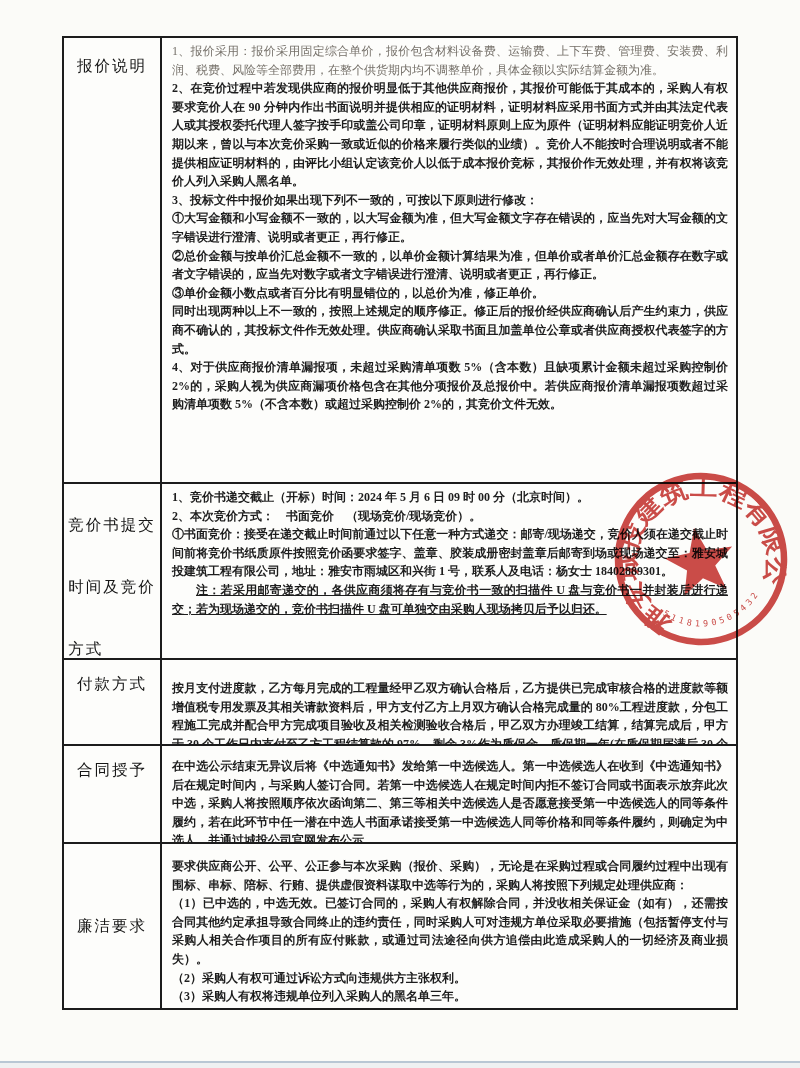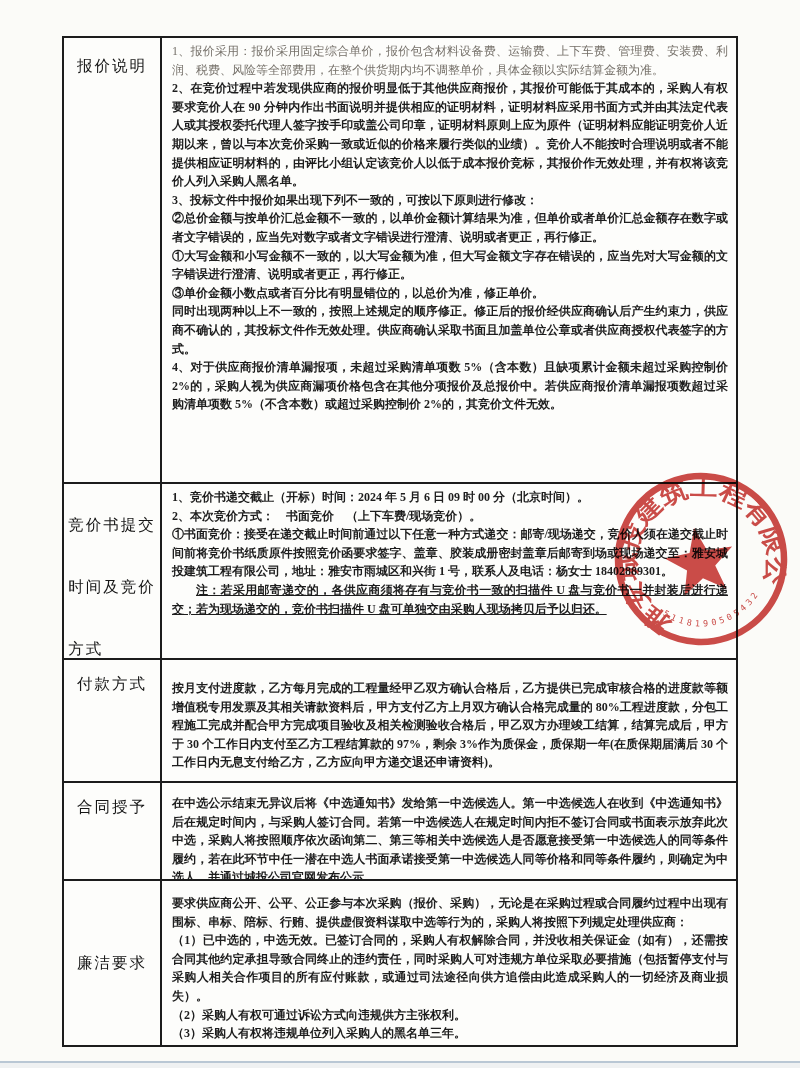--- a/index.html
+++ b/index.html
@@ -31,21 +31,21 @@
     font-size:12px;line-height:18.6px;color:#1d1d1d;font-weight:600;
     text-align:justify;
   }
   .para{margin:0;}
   .para.light{color:#757069;font-weight:500;}
   .para.indent{text-indent:2em;text-decoration:underline;}
   .seg-u{text-underline-offset:3px;}
   
   .row-pricing-notes{height:444px;}
   .row-submission{height:176px;}
-  .row-payment{height:123px;}
+  .row-payment{height:86px;}
   .row-contract-award{height:98px;}
   .row-integrity{height:166px;}
   .row-submission .label-inner{line-height:62px;padding-top:10px;}
   .row-payment .label-inner,.row-contract-award .label-inner{padding-top:12px;}
   .row-integrity .label-cell{align-items:center;}
   .row-integrity .label-inner{padding-top:0;}
   .row-payment .content-cell{padding-top:19px;}
   .row-contract-award .content-cell{padding-top:11px;}
   .row-integrity .content-cell{padding-top:13px;}
   
@@ -70,34 +70,34 @@
 
   <div class="doc-table" id="doc-table">
       <div class="trow row-pricing-notes">
         <div class="label-cell">
           <div class="label-inner">报价说明</div>
         </div>
         <div class="content-cell">
           <div class="para light"><span>1、报价采用：报价采用固定综合单价，报价包含材料设备费、运输费、上下车费、管理费、安装费、利润、税费、风险等全部费用，在整个供货期内均不调整单价，具体金额以实际结算金额为准。</span></div>
           <div class="para"><span>2、在竞价过程中若发现供应商的报价明显低于其他供应商报价，其报价可能低于其成本的，采购人有权要求竞价人在 90 分钟内作出书面说明并提供相应的证明材料，证明材料应采用书面方式并由其法定代表人或其授权委托代理人签字按手印或盖公司印章，证明材料原则上应为原件（证明材料应能证明竞价人近期以来，曾以与本次竞价采购一致或近似的价格来履行类似的业绩）。竞价人不能按时合理说明或者不能提供相应证明材料的，由评比小组认定该竞价人以低于成本报价竞标，其报价作无效处理，并有权将该竞价人列入采购人黑名单。</span></div>
           <div class="para"><span>3、投标文件中报价如果出现下列不一致的，可按以下原则进行修改：</span></div>
+          <div class="para"><span>①大写金额和小写金额不一致的，以大写金额为准，但大写金额文字存在错误的，应当先对大写金额的文字错误进行澄清、说明或者更正，再行修正。</span></div>
           <div class="para"><span>②总价金额与按单价汇总金额不一致的，以单价金额计算结果为准，但单价或者单价汇总金额存在数字或者文字错误的，应当先对数字或者文字错误进行澄清、说明或者更正，再行修正。</span></div>
-          <div class="para"><span>①大写金额和小写金额不一致的，以大写金额为准，但大写金额文字存在错误的，应当先对大写金额的文字错误进行澄清、说明或者更正，再行修正。</span></div>
           <div class="para"><span>③单价金额小数点或者百分比有明显错位的，以总价为准，修正单价。</span></div>
           <div class="para"><span>同时出现两种以上不一致的，按照上述规定的顺序修正。修正后的报价经供应商确认后产生约束力，供应商不确认的，其投标文件作无效处理。供应商确认采取书面且加盖单位公章或者供应商授权代表签字的方式。</span></div>
           <div class="para"><span>4、对于供应商报价清单漏报项，未超过采购清单项数 5%（含本数）且缺项累计金额未超过采购控制价 2%的，采购人视为供应商漏项价格包含在其他分项报价及总报价中。若供应商报价清单漏报项数超过采购清单项数 5%（不含本数）或超过采购控制价 2%的，其竞价文件无效。</span></div>
         </div>
       </div>
       <div class="trow row-submission">
         <div class="label-cell">
           <div class="label-inner">竞价书提交<br>时间及竞价<br>方式</div>
         </div>
         <div class="content-cell">
           <div class="para"><span>1、竞价书递交截止（开标）时间：2024 年 5 月 6 日 09 时 00 分（北京时间）。</span></div>
-          <div class="para"><span>2、本次竞价方式：</span><span class="seg-u">　书面竞价　</span><span>（上下车费/现场竞价）。</span></div>
+          <div class="para"><span>2、本次竞价方式：</span><span class="seg-u">　书面竞价　</span><span>（现场竞价/现场竞价）。</span></div>
           <div class="para"><span>①书面竞价：接受在递交截止时间前通过以下任意一种方式递交：</span><span class="seg-u">邮寄/现场递交</span><span>，竞价人须在递交截止时间前将竞价书纸质原件按照竞价函要求签字、盖章、胶装成册密封盖章后邮寄到场或现场递交至：雅安城投建筑工程有限公司，地址：雅安市雨城区和兴街 1 号，联系人及电话：杨女士 18402889301。</span></div>
           <div class="para indent"><span>注：若采用邮寄递交的，各供应商须将存有与竞价书一致的扫描件 U 盘与竞价书一并封装后进行递交；若为现场递交的，竞价书扫描件 U 盘可单独交由采购人现场拷贝后予以归还。</span></div>
         </div>
       </div>
       <div class="trow row-payment">
         <div class="label-cell">
           <div class="label-inner">付款方式</div>
         </div>
         <div class="content-cell">
           <div class="para"><span>按月支付进度款，乙方每月完成的工程量经甲乙双方确认合格后，乙方提供已完成审核合格的进度款等额增值税专用发票及其相关请款资料后，甲方支付乙方上月双方确认合格完成量的 80%工程进度款，分包工程施工完成并配合甲方完成项目验收及相关检测验收合格后，甲乙双方办理竣工结算，结算完成后，甲方于 30 个工作日内支付至乙方工程结算款的 97%，剩余 3%作为质保金，质保期一年(在质保期届满后 30 个工作日内无息支付给乙方，乙方应向甲方递交退还申请资料)。</span></div>

